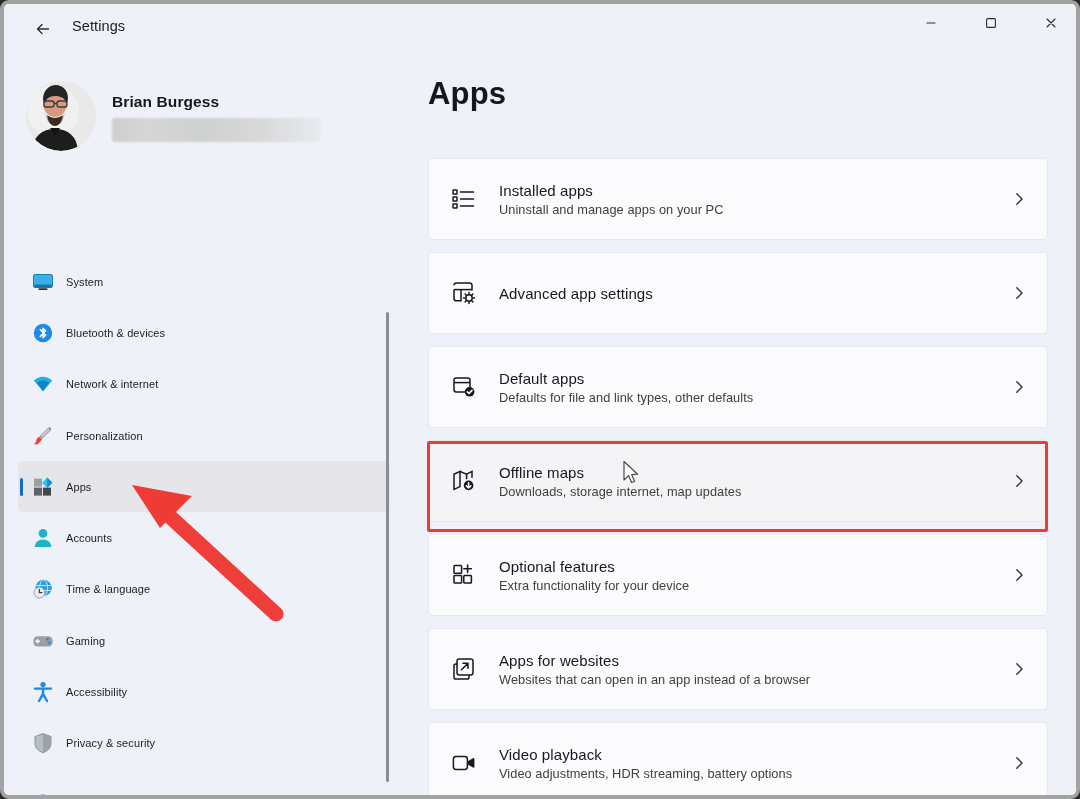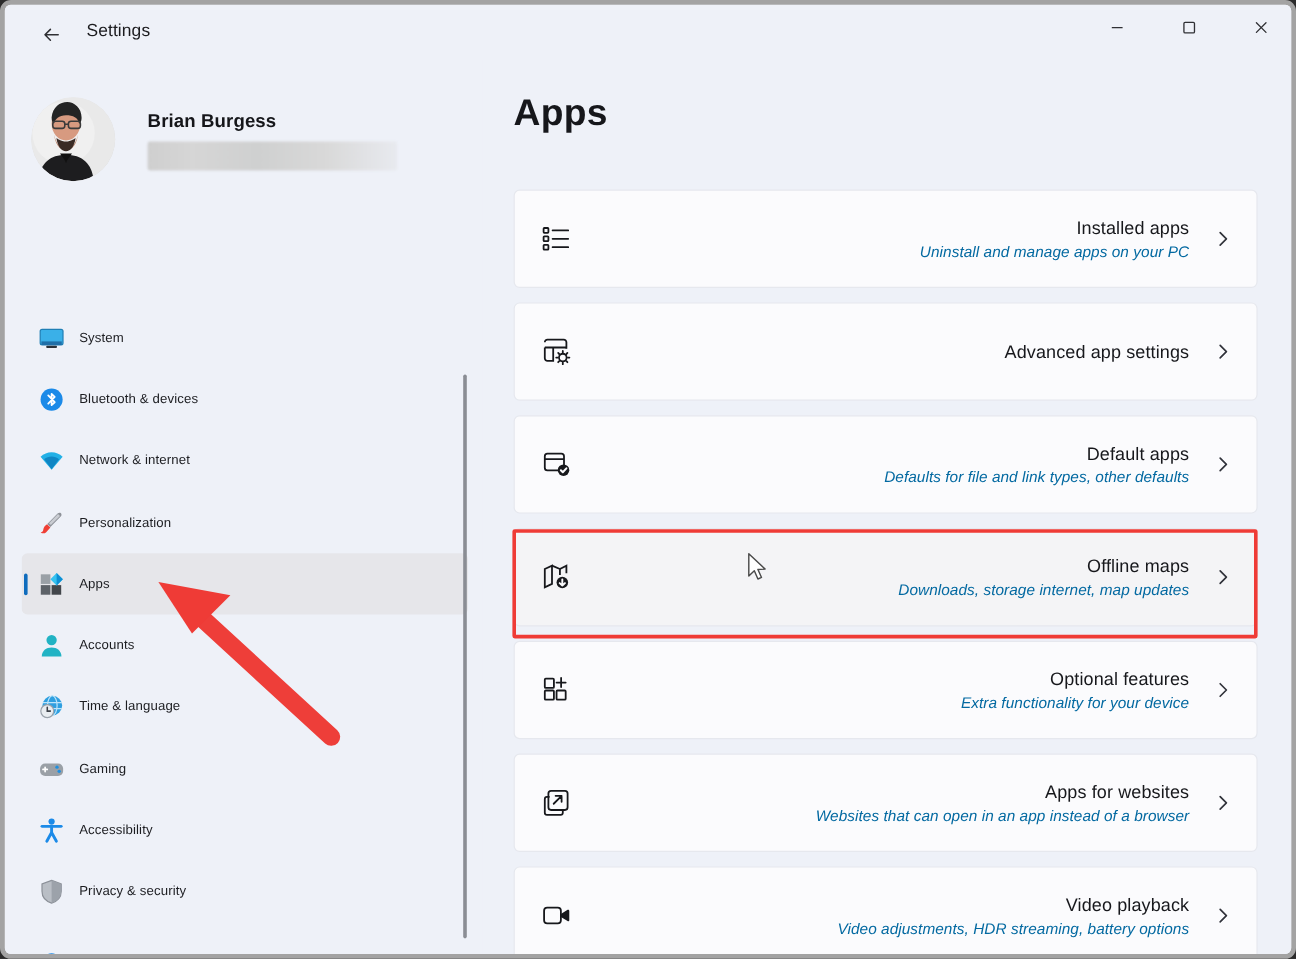--- a/index.html
+++ b/index.html
@@ -54,21 +54,21 @@
     display: flex; align-items: center; gap: 16px;
     cursor: pointer;
   }
   #avatar {
     width: 70px; height: 70px; border-radius: 50%;
     overflow: hidden; flex: 0 0 70px;
     background: radial-gradient(circle at 42% 32%, #f2f2f2 0%, #e4e4e4 48%, #d7d7d7 100%);
     position: relative;
   }
   #avatar svg { position: absolute; left: 0; top: 0; }
-  #acct-text { display: flex; flex-direction: column; gap: 7px; padding-top: 2px; margin-left: 11px; }
+  #acct-text { display: flex; flex-direction: column; gap: 7px; padding-top: 2px; }
   #acct-name { font-size: 15.5px; font-weight: bold; color: #15161a; letter-spacing: .1px; }
   #acct-mail-blur {
     width: 208px; height: 24px; border-radius: 2px;
     background: linear-gradient(90deg,#cfcfcf 0%, #d6d6d6 18%, #cfd0d0 44%, #d9d9d9 72%, #e8eaef 100%);
     filter: blur(1px);
   }
   #search-box {
     position: absolute; left: 24px; top: 141px;
     width: 360px; height: 40px;
     background: #fbfbfd;
@@ -136,31 +136,30 @@
   #cards { position: absolute; left: 26px; top: 108px; width: 620px; }
   .card {
     position: relative;
     width: 620px; height: 82px;
     background: #fbfbfd;
     border: 1px solid #e6e8ee;
     border-radius: 5px;
     margin-bottom: 12px;
     display: flex; align-items: center;
     cursor: pointer;
-    text-align: right;
   }
   .card.hot { background: #f4f4f6; }
   .card-ico {
     width: 70px; flex: 0 0 70px;
     display: flex; align-items: center; justify-content: center;
     color: #17181c;
   }
   .card-body { flex: 1; display: flex; flex-direction: column; gap: 3px; }
   .card-title { font-size: 15px; color: #17181c; letter-spacing: .1px; }
-  .card-sub { font-size: 12.8px; color: #0369a1; letter-spacing: .05px; font-style: italic; }
+  .card-sub { font-size: 12.8px; color: #404040; letter-spacing: .05px; }
   .card-chev {
     width: 56px; flex: 0 0 56px;
     display: flex; align-items: center; justify-content: center;
     color: #30323a;
   }
 
   
   #hl-box {
     position: absolute; left: 423px; top: 437px;
     width: 621px; height: 91px;

